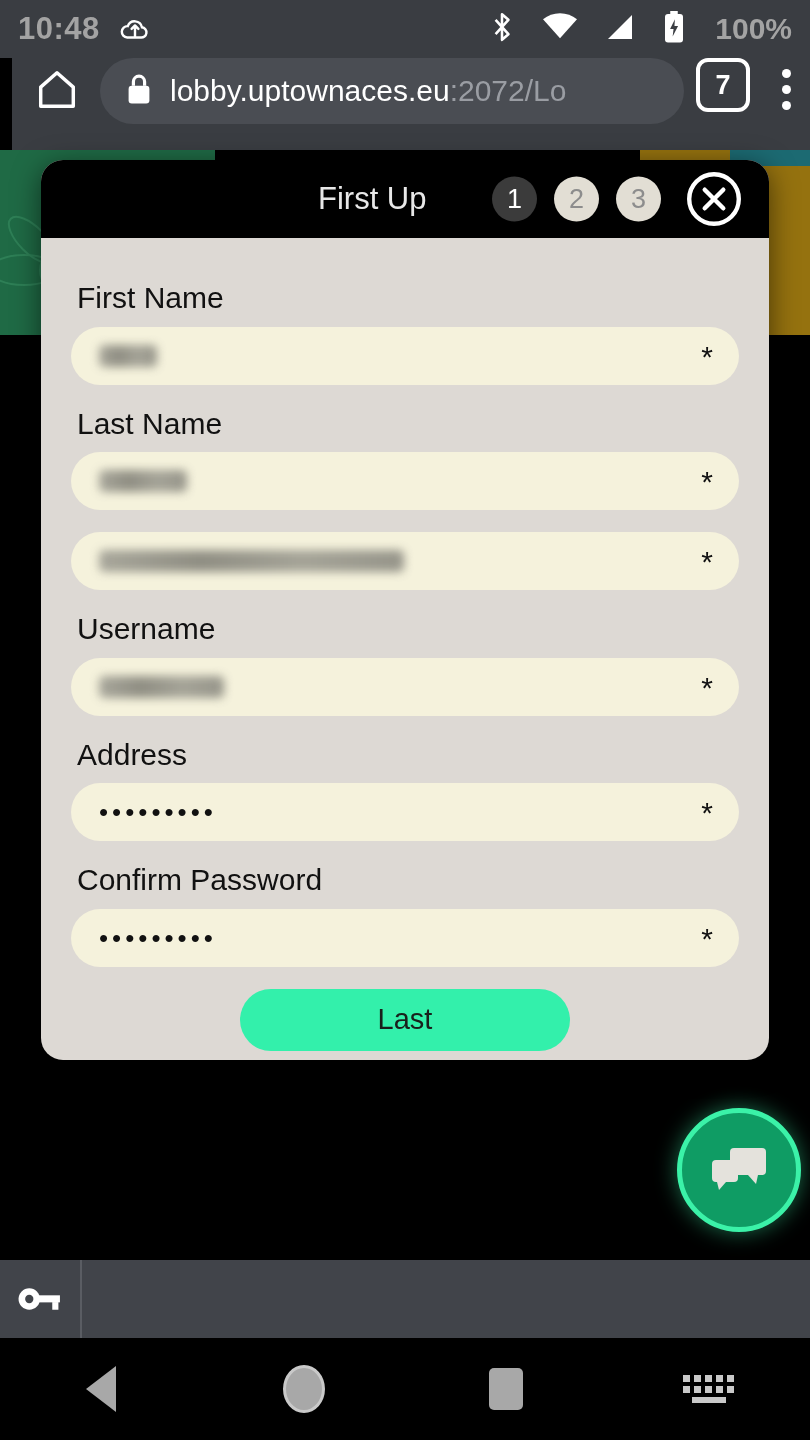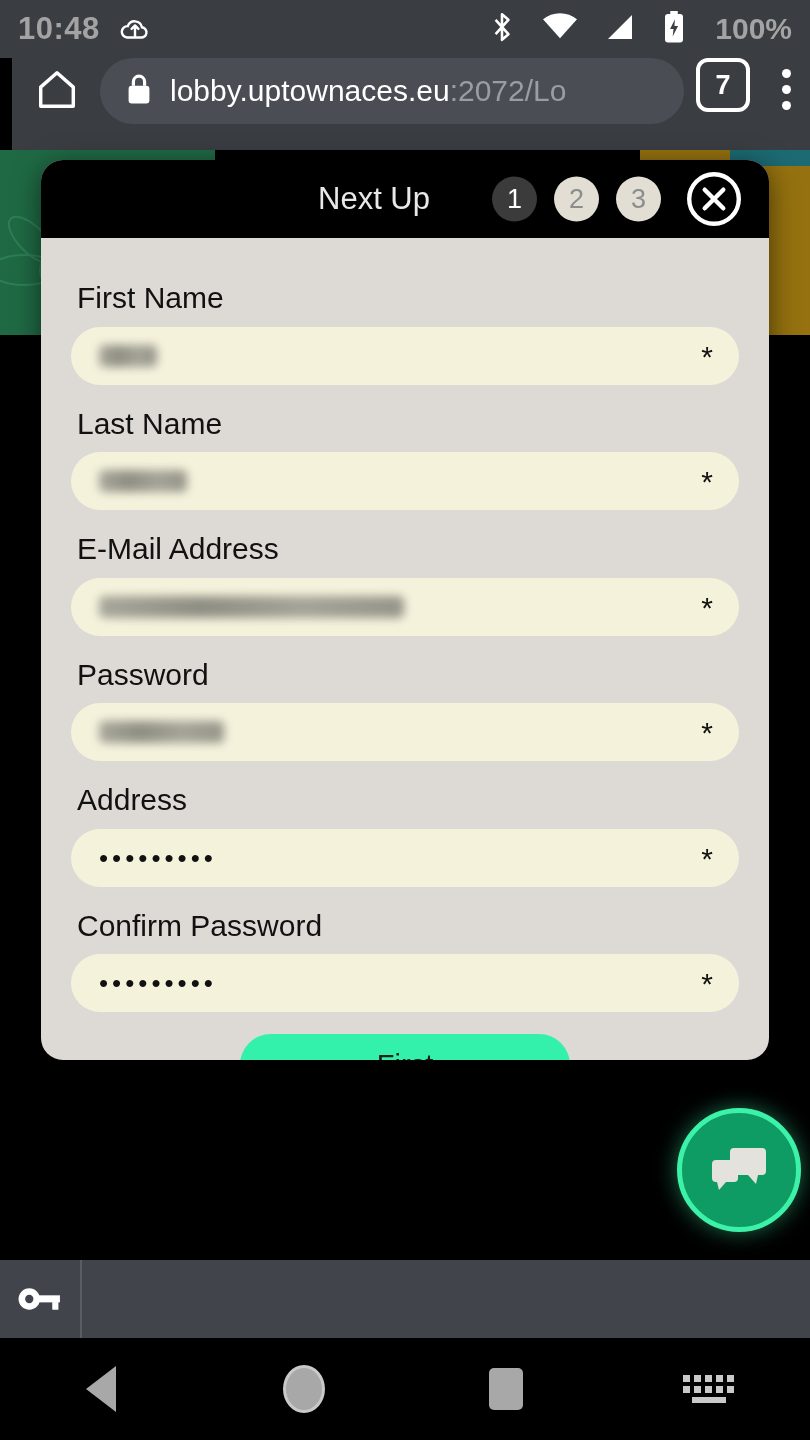--- a/index.html
+++ b/index.html
@@ -225,21 +225,21 @@
         <rect x="22" y="4" width="36" height="27" rx="4" fill="#e4e2dc"></rect>
         <path d="M40 31h10l-2 9-8-9z" fill="#e4e2dc"></path>
         <rect x="4" y="16" width="26" height="22" rx="4" fill="#e4e2dc"></rect>
         <path d="M9 38h9l-7 8-2-8z" fill="#e4e2dc"></path>
       </svg>
     </div>
   </div>
 
   <div class="modal">
     <div class="modal-head">
-      <span class="modal-title">Next Up</span>
+      <span class="modal-title">First Up</span>
       <div class="steps">
         <span class="step active">1</span>
         <span class="step idle">2</span>
         <span class="step idle">3</span>
       </div>
       <div class="close-btn">
         <svg width="62" height="62" viewBox="0 0 24 24" fill="none" stroke="#fff" stroke-width="1.7">
           <circle cx="12" cy="12" r="9.6"></circle>
           <path d="M8.4 8.4l7.2 7.2M15.6 8.4l-7.2 7.2" stroke-linecap="round"></path>
         </svg>
@@ -258,29 +258,28 @@
 
       <div class="field">
         <span class="field-label">Last Name</span>
         <div class="field-input">
           <span class="blur-val" style="width:88px"></span>
           <span class="req-star">*</span>
         </div>
       </div>
 
       <div class="field">
-        <span class="field-label">E-Mail Address</span>
         <div class="field-input">
           <span class="blur-val" style="width:305px"></span>
           <span class="req-star">*</span>
         </div>
       </div>
 
       <div class="field">
-        <span class="field-label">Password</span>
+        <span class="field-label">Username</span>
         <div class="field-input">
           <span class="blur-val" style="width:125px"></span>
           <span class="req-star">*</span>
         </div>
       </div>
 
       <div class="field">
         <span class="field-label">Address</span>
         <div class="field-input">
           <span class="dots-val">•••••••••</span>
@@ -290,21 +289,21 @@
 
       <div class="field">
         <span class="field-label">Confirm Password</span>
         <div class="field-input">
           <span class="dots-val">•••••••••</span>
           <span class="req-star">*</span>
         </div>
       </div>
 
       <div class="next-wrap">
-        <button class="next-btn">First</button>
+        <button class="next-btn">Last</button>
       </div>
     </div>
   </div>
 
   <div class="pwbar">
     <div class="pw-key">
       <svg width="46" height="30" viewBox="0 0 30 18">
         <circle cx="8" cy="9" r="7" fill="#fff"></circle>
         <circle cx="8" cy="9" r="2.7" fill="#41444a"></circle>
         <rect x="13" y="6.6" width="15" height="4.6" fill="#fff"></rect>

